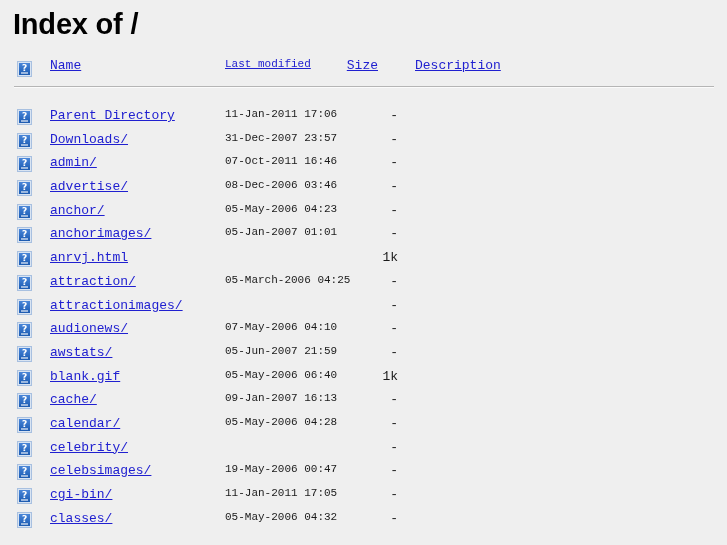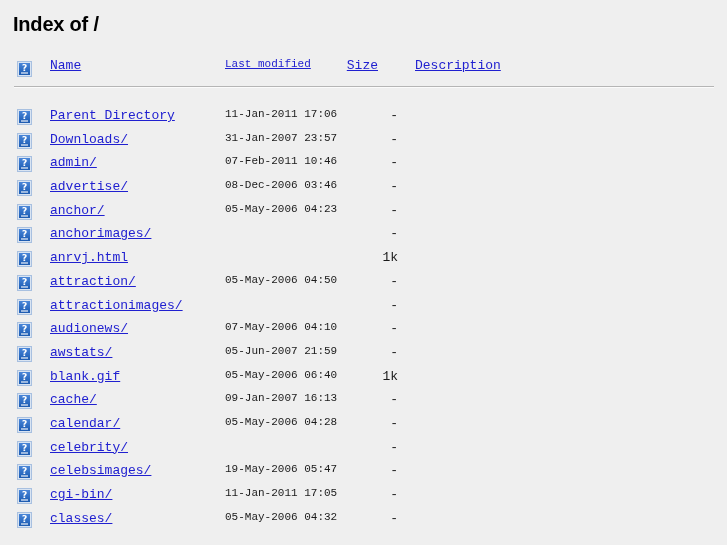--- a/index.html
+++ b/index.html
@@ -11,21 +11,21 @@
     overflow: hidden;
   }
   body {
     font-family: "Liberation Sans", sans-serif;
     color: #000000;
   }
 
   #page-title {
     font-family: "Liberation Sans", sans-serif;
     font-weight: bold;
-    font-size: 20px;
+    font-size: 29px;
     line-height: 28px;
     margin: 10px 0 12px 13px;
     letter-spacing: -0.2px;
     color: #000000;
     white-space: pre;
   }
 
   .listing {
     margin-top: 20px;
     font-family: "Liberation Mono", monospace;
@@ -176,30 +176,30 @@
         <span class="cell-name"><a class="flink" href="#">Parent Directory</a></span>
         <span class="cell-date">11-Jan-2011 17:06</span>
         <span class="cell-size">-</span>
         <span class="cell-desc"></span>
       </div>
       <div class="row">
         <span class="broken-img">
           <span class="inner"></span>
         </span>
         <span class="cell-name"><a class="flink" href="#">Downloads/</a></span>
-        <span class="cell-date">31-Jan-2007 23:57</span>
+        <span class="cell-date">31-Dec-2007 23:57</span>
         <span class="cell-size">-</span>
         <span class="cell-desc"></span>
       </div>
       <div class="row">
         <span class="broken-img">
           <span class="inner"></span>
         </span>
         <span class="cell-name"><a class="flink" href="#">admin/</a></span>
-        <span class="cell-date">07-Feb-2011 10:46</span>
+        <span class="cell-date">07-Oct-2011 16:46</span>
         <span class="cell-size">-</span>
         <span class="cell-desc"></span>
       </div>
       <div class="row">
         <span class="broken-img">
           <span class="inner"></span>
         </span>
         <span class="cell-name"><a class="flink" href="#">advertise/</a></span>
         <span class="cell-date">08-Dec-2006 03:46</span>
         <span class="cell-size">-</span>
@@ -212,37 +212,38 @@
         <span class="cell-name"><a class="flink" href="#">anchor/</a></span>
         <span class="cell-date">05-May-2006 04:23</span>
         <span class="cell-size">-</span>
         <span class="cell-desc"></span>
       </div>
       <div class="row">
         <span class="broken-img">
           <span class="inner"></span>
         </span>
         <span class="cell-name"><a class="flink" href="#">anchorimages/</a></span>
+        <span class="cell-date">05-Jan-2007 01:01</span>
         <span class="cell-size">-</span>
         <span class="cell-desc"></span>
       </div>
       <div class="row">
         <span class="broken-img">
           <span class="inner"></span>
         </span>
         <span class="cell-name"><a class="flink" href="#">anrvj.html</a></span>
         <span class="cell-size">1k</span>
         <span class="cell-desc"></span>
       </div>
       <div class="row">
         <span class="broken-img">
           <span class="inner"></span>
         </span>
         <span class="cell-name"><a class="flink" href="#">attraction/</a></span>
-        <span class="cell-date">05-May-2006 04:50</span>
+        <span class="cell-date">05-March-2006 04:25</span>
         <span class="cell-size">-</span>
         <span class="cell-desc"></span>
       </div>
       <div class="row">
         <span class="broken-img">
           <span class="inner"></span>
         </span>
         <span class="cell-name"><a class="flink" href="#">attractionimages/</a></span>
         <span class="cell-size">-</span>
         <span class="cell-desc"></span>
@@ -298,21 +299,21 @@
         </span>
         <span class="cell-name"><a class="flink" href="#">celebrity/</a></span>
         <span class="cell-size">-</span>
         <span class="cell-desc"></span>
       </div>
       <div class="row">
         <span class="broken-img">
           <span class="inner"></span>
         </span>
         <span class="cell-name"><a class="flink" href="#">celebsimages/</a></span>
-        <span class="cell-date">19-May-2006 05:47</span>
+        <span class="cell-date">19-May-2006 00:47</span>
         <span class="cell-size">-</span>
         <span class="cell-desc"></span>
       </div>
       <div class="row">
         <span class="broken-img">
           <span class="inner"></span>
         </span>
         <span class="cell-name"><a class="flink" href="#">cgi-bin/</a></span>
         <span class="cell-date">11-Jan-2011 17:05</span>
         <span class="cell-size">-</span>

